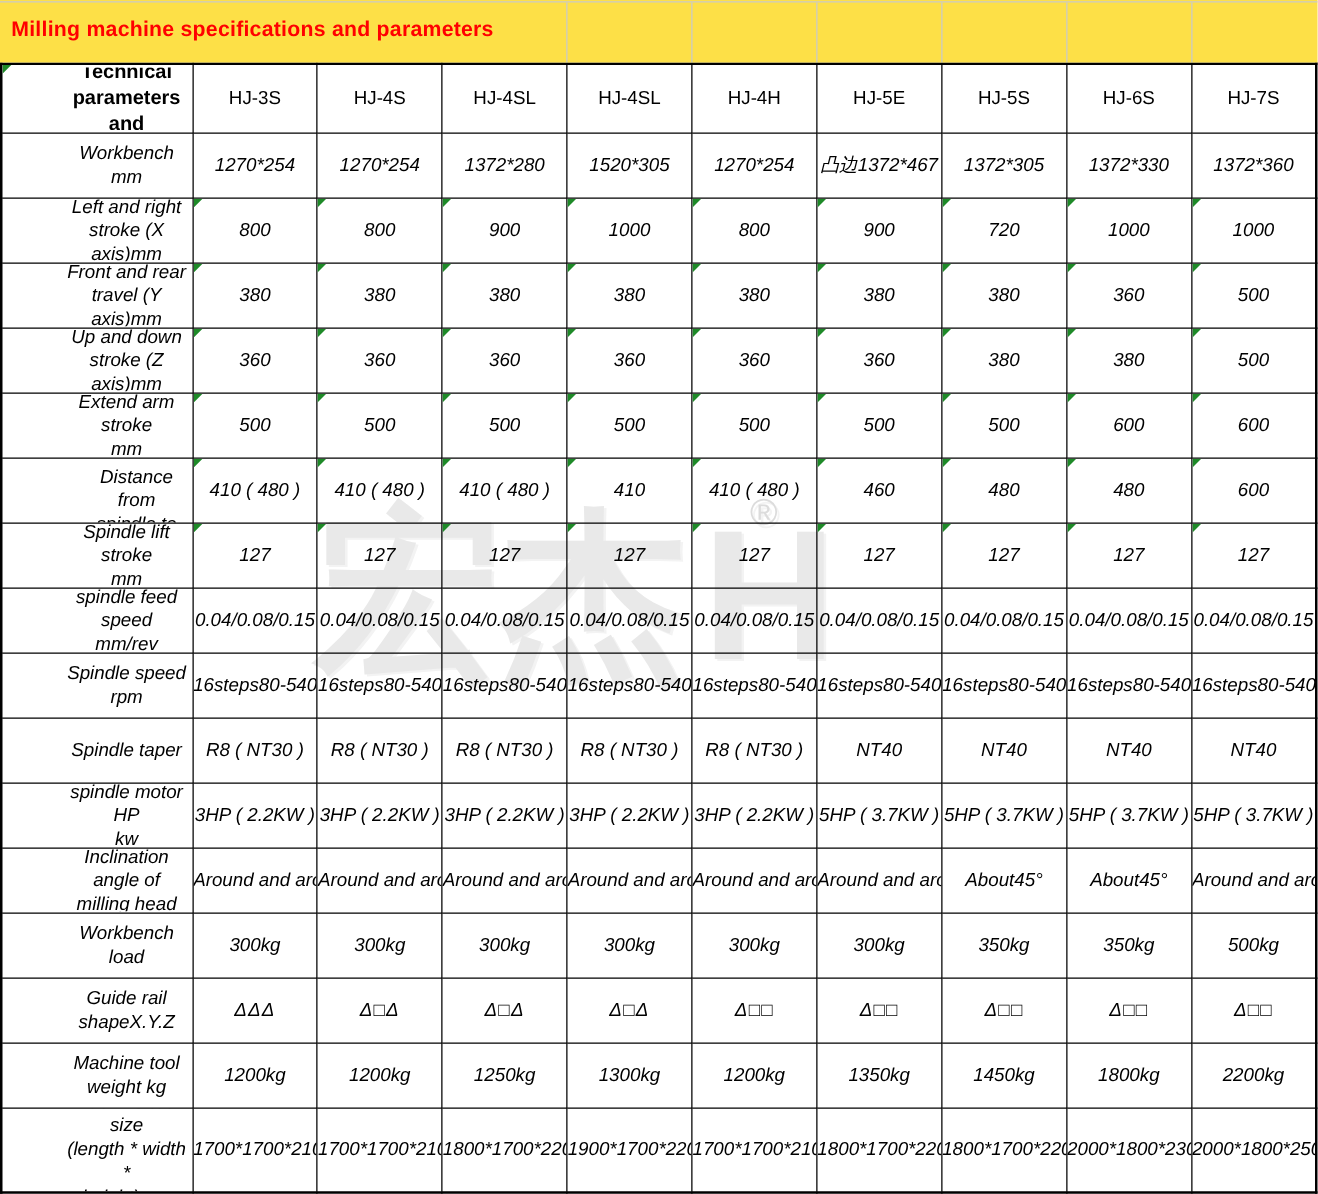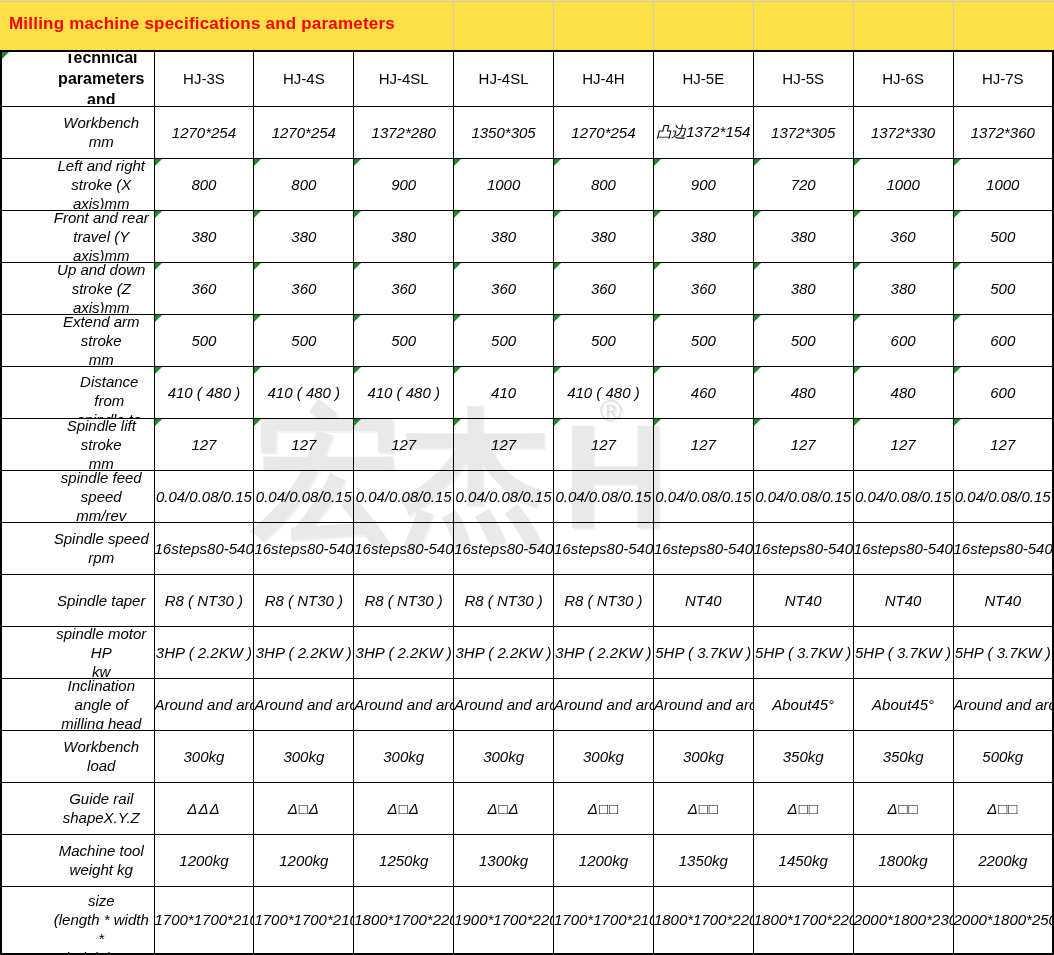--- a/index.html
+++ b/index.html
@@ -123,23 +123,23 @@
   </thead>
   <tbody id="table-body">
 
   <tr>
         <th>
           <div class="labelwrap">Workbench mm</div>
         </th>
         <td class=""><span class="val">1270*254</span></td>
         <td class=""><span class="val">1270*254</span></td>
         <td class=""><span class="val">1372*280</span></td>
-        <td class=""><span class="val">1350*305</span></td>
+        <td class=""><span class="val">1520*305</span></td>
         <td class=""><span class="val">1270*254</span></td>
-        <td class="mid"><span class="val">凸边1372*154</span></td>
+        <td class="mid"><span class="val">凸边1372*467</span></td>
         <td class=""><span class="val">1372*305</span></td>
         <td class=""><span class="val">1372*330</span></td>
         <td class=""><span class="val">1372*360</span></td>
       </tr>
       <tr>
         <th>
           <div class="labelwrap">Left and right
 stroke (X axis)mm</div>
         </th>
         <td class=""><span class="tri"></span><span class="val">800</span></td>

